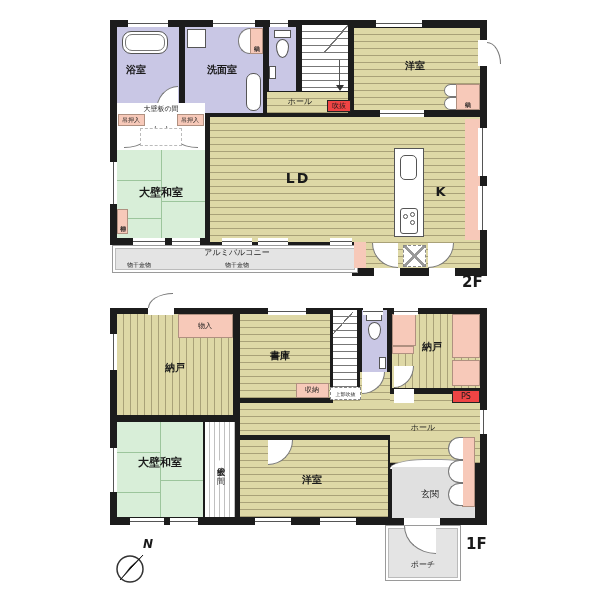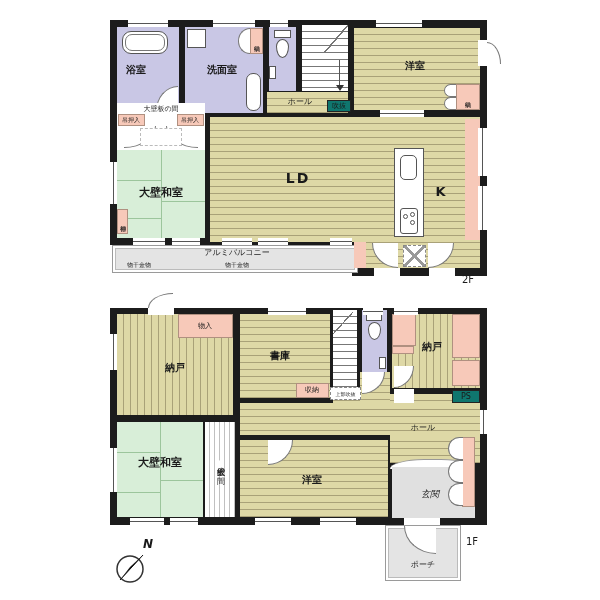--- a/index.html
+++ b/index.html
@@ -27,29 +27,29 @@
   .qc-tr{border-top:1px solid #777;border-right:1px solid #777;border-radius:0 100% 0 0;}
   .qc-br{border-bottom:1px solid #777;border-right:1px solid #777;border-radius:0 0 100% 0;}
   .qc-bl{border-bottom:1px solid #777;border-left:1px solid #777;border-radius:0 0 0 100%;}
   .semi-l{position:absolute;background:#fff;border:1px solid #777;border-right:none;
           border-radius:100px 0 0 100px;box-sizing:border-box;}
   .hatch{position:absolute;background:#fff;border:1px dashed #888;box-sizing:border-box;
          background-image:linear-gradient(45deg,transparent 46%,#999 46% 54%,transparent 54%),
                           linear-gradient(-45deg,transparent 46%,#999 46% 54%,transparent 54%);}
   .dashedbox{position:absolute;background:#fff;border:1px dashed #888;box-sizing:border-box;
              display:flex;align-items:center;justify-content:center;}
-  .boxed{position:absolute;background:#0f766e;border:1px solid #222;box-sizing:border-box;
+  .boxed{position:absolute;background:#ef4444;border:1px solid #222;box-sizing:border-box;
          display:flex;align-items:center;justify-content:center;}
   .lbl{position:absolute;white-space:nowrap;color:#1a1a1a;line-height:1;}
   .c{transform:translate(-50%,-50%);}
   .vtext{writing-mode:vertical-rl;text-orientation:upright;letter-spacing:0;}
   .f5{font-size:5px;} .f6{font-size:6px;} .f7{font-size:7px;} .f8{font-size:8px;}
-  .f9{font-size:9px;font-style:italic;} .f10{font-size:10px;font-weight:600;} .f11{font-size:11px;font-weight:600;}
+  .f9{font-size:9px;} .f10{font-size:10px;font-weight:600;} .f11{font-size:11px;font-weight:600;}
   .f13{font-size:13px;font-weight:600;letter-spacing:1px;} .f14{font-size:14px;font-weight:600;letter-spacing:2px;}
-  .flabel{font-size:10px;font-weight:400;}
+  .flabel{font-size:15px;font-weight:700;}
   .diag{position:absolute;background:linear-gradient(to bottom right,transparent 48%,#777 48% 52%,transparent 52%);}
   .circ{position:absolute;border:1px solid #555;border-radius:50%;background:#fff;box-sizing:border-box;}
 </style>
 </head>
 <body>
 
 <div id="canvas">
 
   <div>
 

